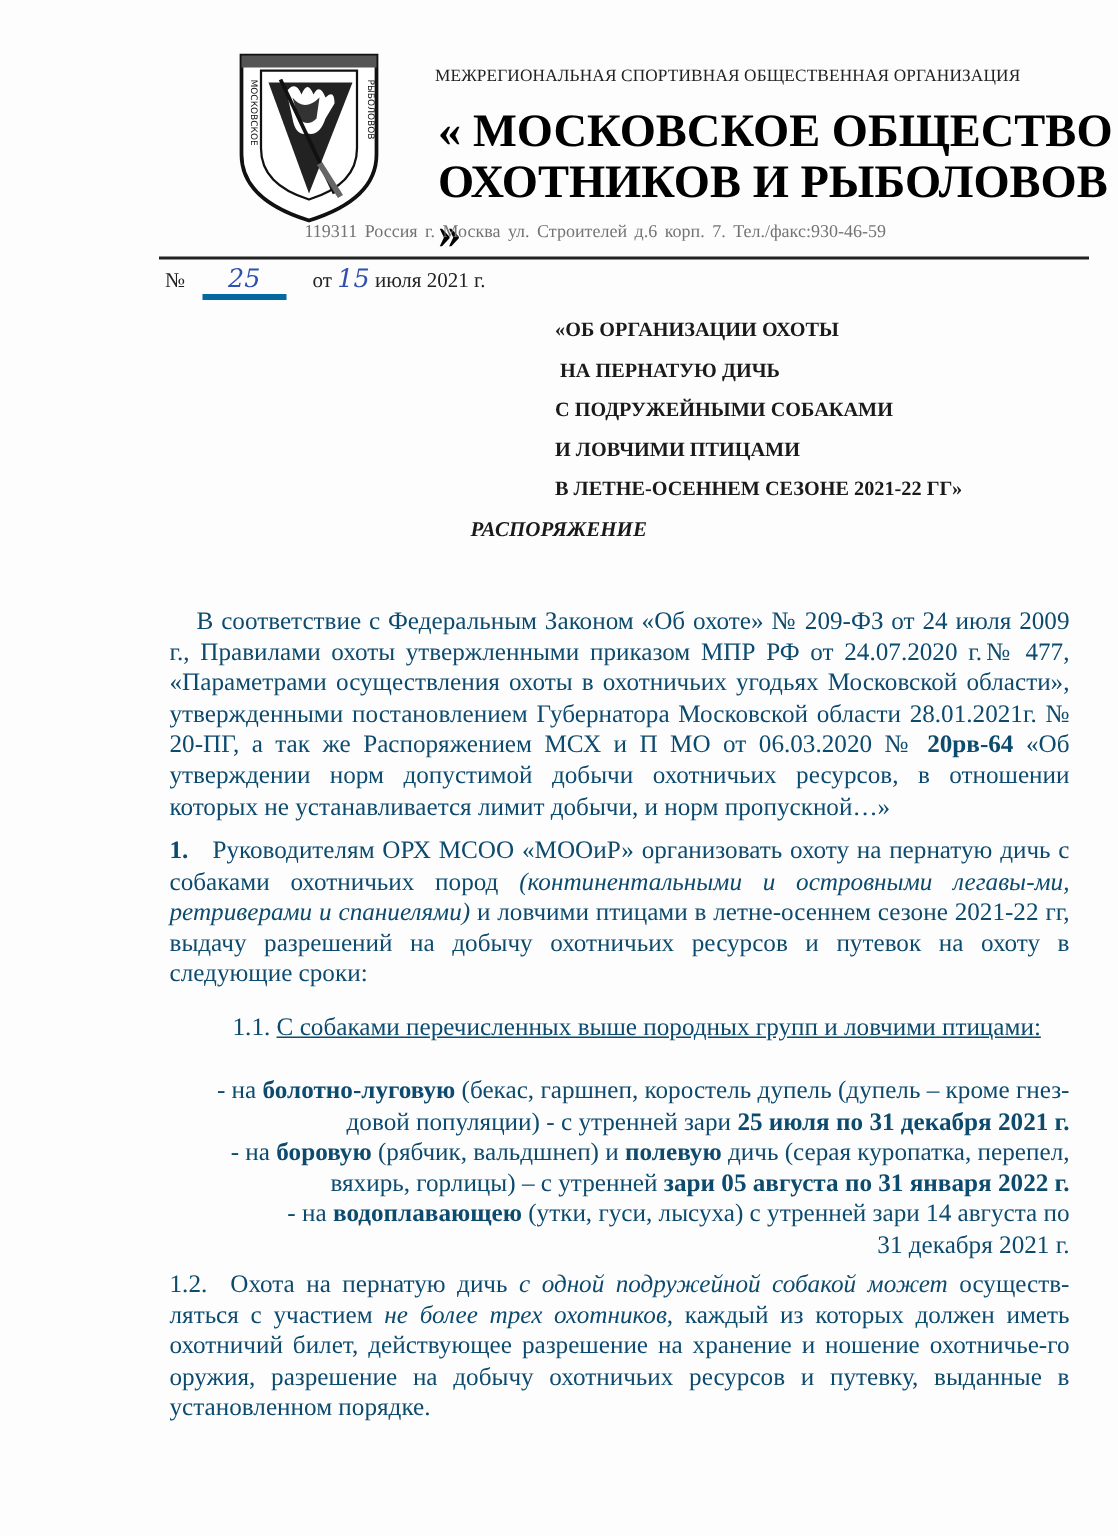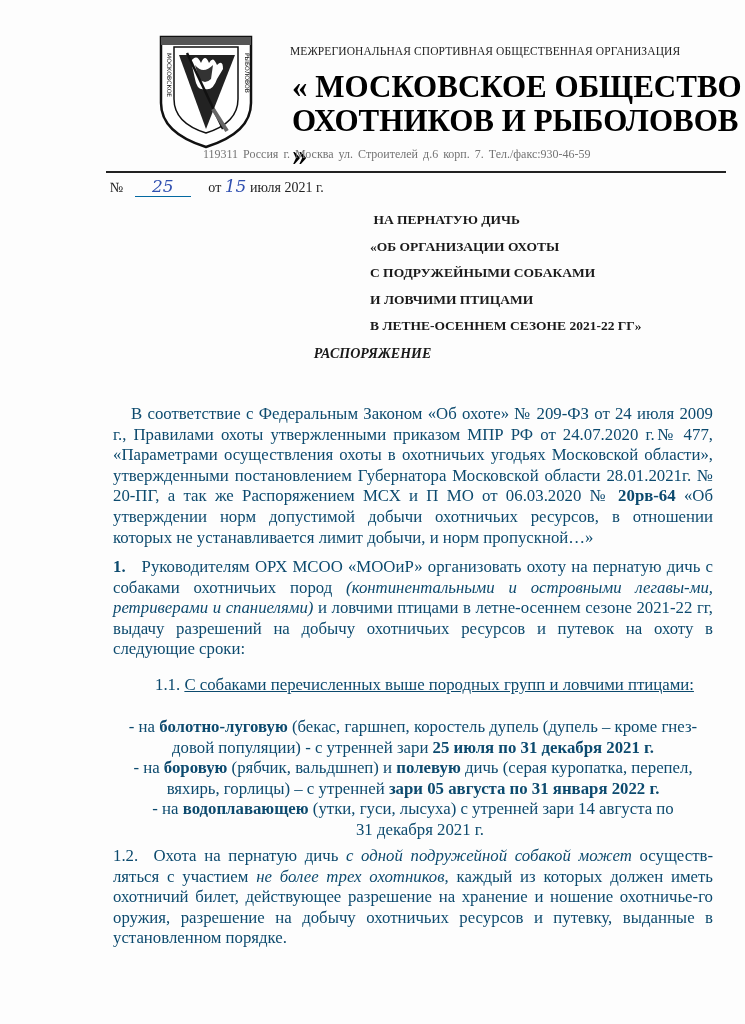--- a/index.html
+++ b/index.html
@@ -8,34 +8,34 @@
       font-family: "Liberation Serif", "DejaVu Serif", serif; color: #1a1a1a;
     }
     .abs { position: absolute; }
     .logo { left: 157px; top: 33px; width: 98px; height: 118px; }
     .org-sub { left: 290px; top: 45px; font-size: 11.5px; letter-spacing: 0.1px; color: #222; }
     .org-title { left: 292px; top: 70px; font-size: 31px; font-weight: bold; line-height: 34px; color: #000000; }
     .address { left: 203px; top: 147px; font-size: 12px; color: #737373; word-spacing: 2px; }
     .hr { left: 106px; top: 171px; width: 620px; height: 2px; background: #222; }
     .docnum { left: 110px; top: 176px; font-size: 14px; color: #222; }
     .docnum .hand { font-family: "DejaVu Serif", serif; font-style: italic; color: #3050b0; font-size: 17px; }
-    .docnum .numline { display: inline-block; width: 56px; border-bottom: 1px solid #0369a1; text-align: center; margin: 0 14px 0 8px; }
+    .docnum .numline { display: inline-block; width: 56px; border-bottom: 4px solid #0369a1; text-align: center; margin: 0 14px 0 8px; }
     .subject { left: 370px; top: 207px; font-size: 13.5px; font-weight: bold; line-height: 26.5px; }
     .subject div { white-space: nowrap; }
     .order-title { left: 0; width: 745px; top: 346px; text-align: center; font-size: 14px; font-weight: bold; font-style: italic; }
     .para { left: 113px; width: 600px; font-size: 16.8px; line-height: 20.6px; text-align: justify; color: #0c4a6e; }
     .para p { margin: 0; }
     .p-intro { top: 404px; text-indent: 18px; }
     .p-1 { top: 557px; }
     .p-11 { top: 675px; margin-left: 42px; }
     .p-list { top: 717px; }
     .p-12 { top: 846px; }
     .num-bold { font-weight: bold; margin-right: 16px; }
     .underline { text-decoration: underline; }
-    .list-line { text-align: center; }
+    .list-line { text-align: right; }
     .indent-cont { padding-left: 14px; }
     b { font-weight: bold; }
     i { font-style: italic; }
   </style>
 </head>
 <body>
 
 <div class="abs logo">
   <svg width="98" height="118" viewBox="0 0 98 118">
     <path d="M4,4 L94,4 L94,70 Q94,100 49,114 Q4,100 4,70 Z" fill="#fff" stroke="#111" stroke-width="2.5"></path>
@@ -61,22 +61,22 @@
 
 <div class="abs docnum">
   <span>№</span>
   <span class="numline"><span class="hand">25</span></span>
   <span>от</span>
   <span class="hand">15</span>
   <span>июля 2021 г.</span>
 </div>
 
 <div class="abs subject">
+  <div>«ОБ ОРГАНИЗАЦИИ ОХОТЫ</div>
   <div style="white-space:pre"> НА ПЕРНАТУЮ ДИЧЬ</div>
-  <div>«ОБ ОРГАНИЗАЦИИ ОХОТЫ</div>
   <div>С ПОДРУЖЕЙНЫМИ СОБАКАМИ</div>
   <div>И ЛОВЧИМИ ПТИЦАМИ</div>
   <div>В ЛЕТНЕ-ОСЕННЕМ СЕЗОНЕ 2021-22 ГГ»</div>
 </div>
 
 <div class="abs order-title">РАСПОРЯЖЕНИЕ</div>
 
 <div class="abs para p-intro">
   <p><span>В соответствие с Федеральным Законом «Об охоте» № 209-ФЗ от 24 июля 2009 г., Правилами охоты утвержленными приказом МПР РФ от 24.07.2020 г.№ 477,  «Параметрами осуществления охоты в охотничьих угодьях Московской области», утвержденными постановлением Губернатора Московской области 28.01.2021г. № 20-ПГ, а так же Распоряжением МСХ и П МО от 06.03.2020 № </span><b>20рв-64</b><span> «Об утверждении норм допустимой добычи охотничьих ресурсов, в отношении которых не устанавливается лимит добычи, и норм пропускной…»</span></p>
 </div>

